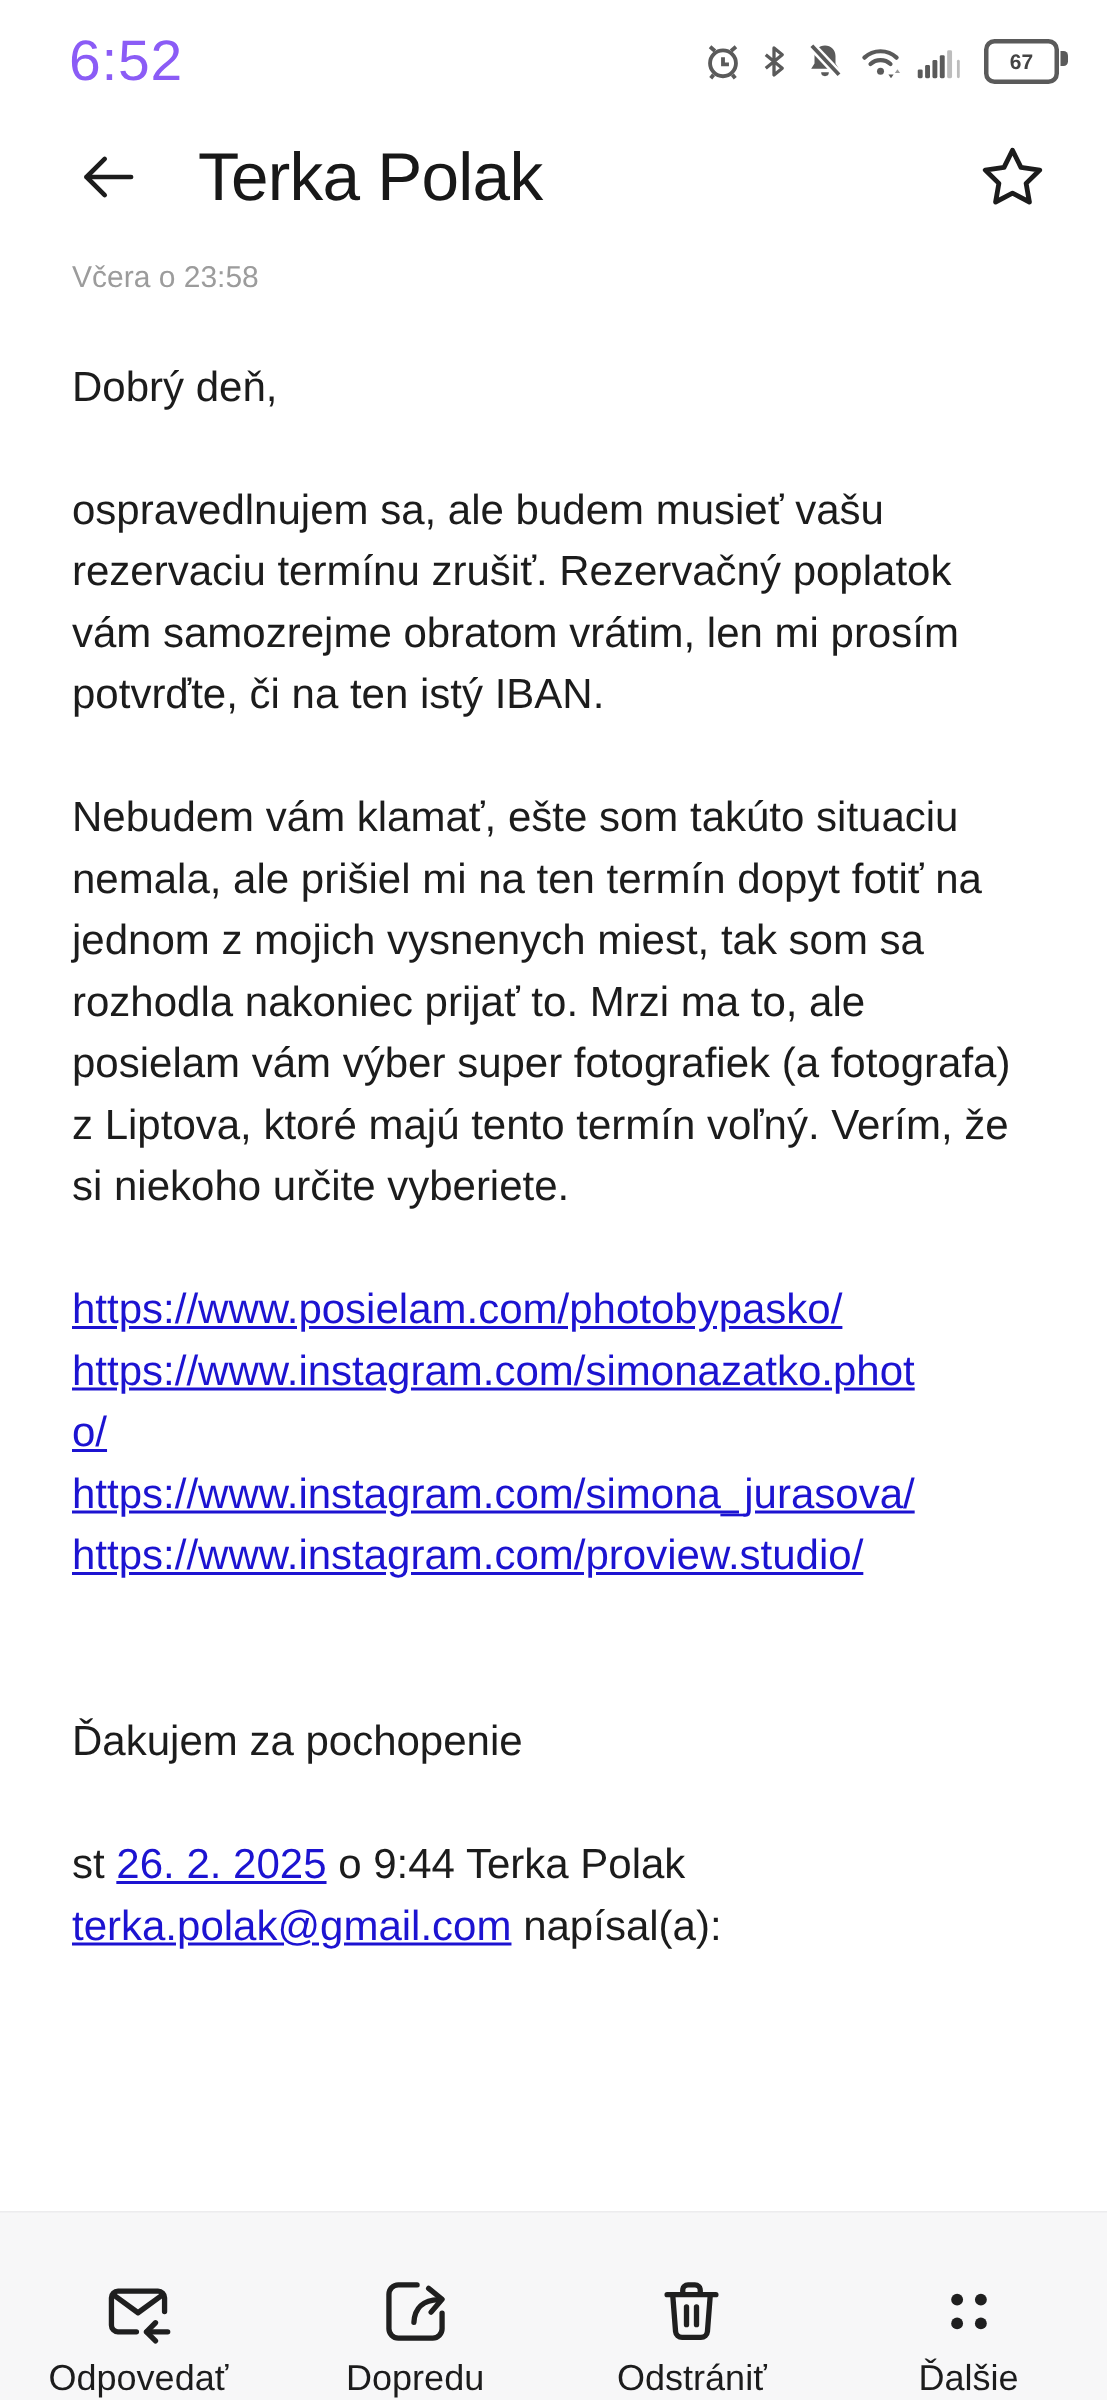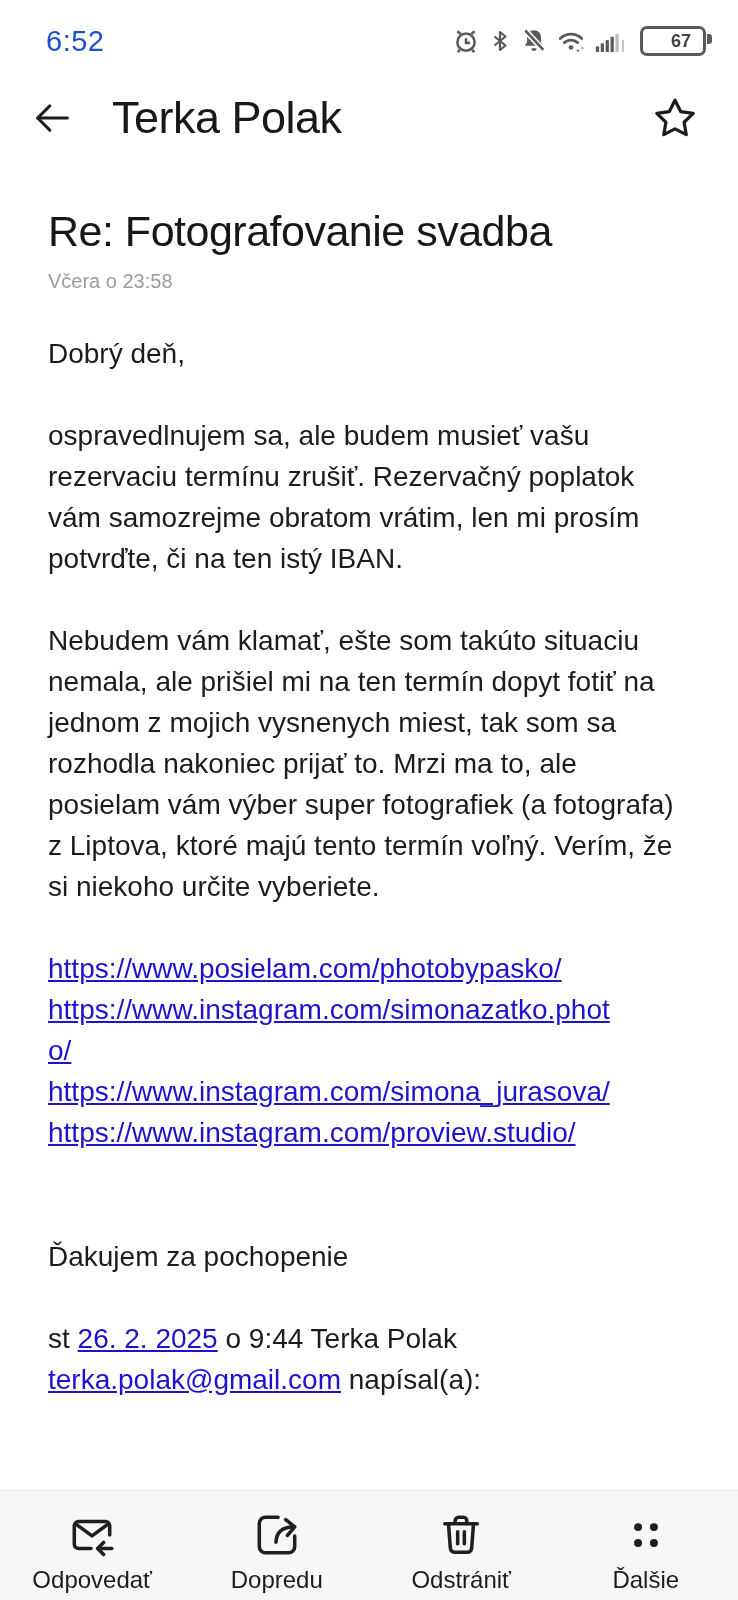--- a/index.html
+++ b/index.html
@@ -3,51 +3,51 @@
 <meta charset="utf-8">
 <style>
   html,body { margin:0; padding:0; }
   body {
     width:738px; height:1600px; background:#ffffff; overflow:hidden; position:relative;
     font-family:"Liberation Sans", sans-serif; color:#1e1e1e;
   }
   
   .status-bar { display:flex; justify-content:space-between; align-items:center;
     padding:16px 24px 0 46px; height:50px; }
-  .status-time { font-size:29px; color:#1d4ed8; letter-spacing:.5px; }
+  .status-time { font-size:38px; color:#8b5cf6; letter-spacing:.5px; }
   .status-icons { display:flex; align-items:center; gap:8px; }
   .status-icons svg { display:block; }
   .battery { display:inline-flex; align-items:center; justify-content:center;
     width:44px; height:24px; border:3px solid #5a5a5a; border-radius:7px;
-    font-size:18px; font-weight:bold; color:#444; position:relative; margin:0 8px 0 4px;padding-left:16px; }
+    font-size:14px; font-weight:bold; color:#444; position:relative; margin:0 8px 0 4px; }
   .battery-nub { position:absolute; right:-9px; top:5px; width:5px; height:10px;
     background:#5a5a5a; border-radius:0 3px 3px 0; }
   
-  .app-header { display:flex; align-items:center; padding:26px 40px 18px 30px; }
+  .app-header { display:flex; align-items:center; padding:26px 40px 18px 30px;margin-left:20px; }
   .icon-btn { background:none; border:none; padding:0; display:flex; align-items:center; }
   .header-title { font-size:45px; font-weight:500; color:#181818; margin:0 0 0 38px;
     letter-spacing:-.5px; }
   .star-button { margin-left:auto; }
   
   .email-content { padding:0 48px; }
   .email-subject { font-size:43px; font-weight:500; color:#171717; margin:44px 0 0;
     letter-spacing:-.5px; line-height:1.2; }
   .email-timestamp { font-size:20px; color:#9c9c9c; margin-top:12px; }
   .email-body { margin-top:40px; font-size:28px; line-height:41px; color:#1c1c1c; }
   .para { margin:0 0 41px; }
   .email-links { margin:0 0 41px; max-width:585px; word-break:break-all; }
   a.lnk, .lnk { color:#1c13d1; text-decoration:underline; cursor:pointer; }
   .email-links a { display:block; }
   .closing { margin:83px 0 41px; }
   .quote-line { margin:0; }
   .clipped-line { margin:0; white-space:nowrap; }
   
-  .toolbar { position:absolute; left:0; right:0; bottom:0; height:110px;
+  .toolbar { position:absolute; left:0; right:0; bottom:0; height:126px;
     background:#f7f7f8; border-top:1px solid #ececee; box-sizing:border-box;
-    display:flex; align-items:center; padding-top:12px; z-index:5; }
+    display:flex; align-items:flex-end; padding-top:12px; z-index:5; }
   .toolbar-item { flex:1; background:none; border:none; display:flex; flex-direction:column;
     align-items:center; gap:6px; padding:0; font-family:inherit; }
   .toolbar-item svg { display:block; }
   .toolbar-label { font-size:24px; color:#1c1c1c; }
 </style>
 </head>
 <body>
 
 <div class="status-bar">
   <span class="status-time">6:52</span>
@@ -100,21 +100,20 @@
   </button>
   <h1 class="header-title">Terka Polak</h1>
   <button class="icon-btn star-button">
     <svg width="46" height="46" viewBox="0 0 40 40" fill="none" stroke="#1c1c1c" stroke-width="2.8" stroke-linejoin="round">
       <path d="M20 4.5l4.9 9.9 10.9 1.6-7.9 7.7 1.9 10.8L20 29.4 10.2 34.5l1.9-10.8-7.9-7.7 10.9-1.6z"></path>
     </svg>
   </button>
 </div>
 
 <div class="email-content">
-  <h2 class="email-subject">Re: Fotografovanie svadba</h2>
   <div class="email-timestamp">Včera o 23:58</div>
 
   <div class="email-body">
     <p class="para">Dobrý deň,</p>
     <p class="para">ospravedlnujem sa, ale budem musieť vašu rezervaciu termínu zrušiť. Rezervačný poplatok vám samozrejme obratom vrátim, len mi prosím potvrďte, či na ten istý IBAN.</p>
     <p class="para">Nebudem vám klamať, ešte som takúto situaciu nemala, ale prišiel mi na ten termín dopyt fotiť na jednom z mojich vysnenych miest, tak som sa rozhodla nakoniec prijať to. Mrzi ma to, ale posielam vám výber super fotografiek (a fotografa) z Liptova, ktoré majú tento termín voľný. Verím, že si niekoho určite vyberiete.</p>
 
     <div class="email-links">
       <a class="lnk">https://www.posielam.com/photobypasko/</a>
       <a class="lnk">https://www.instagram.com/simonazatko.photo/</a>

